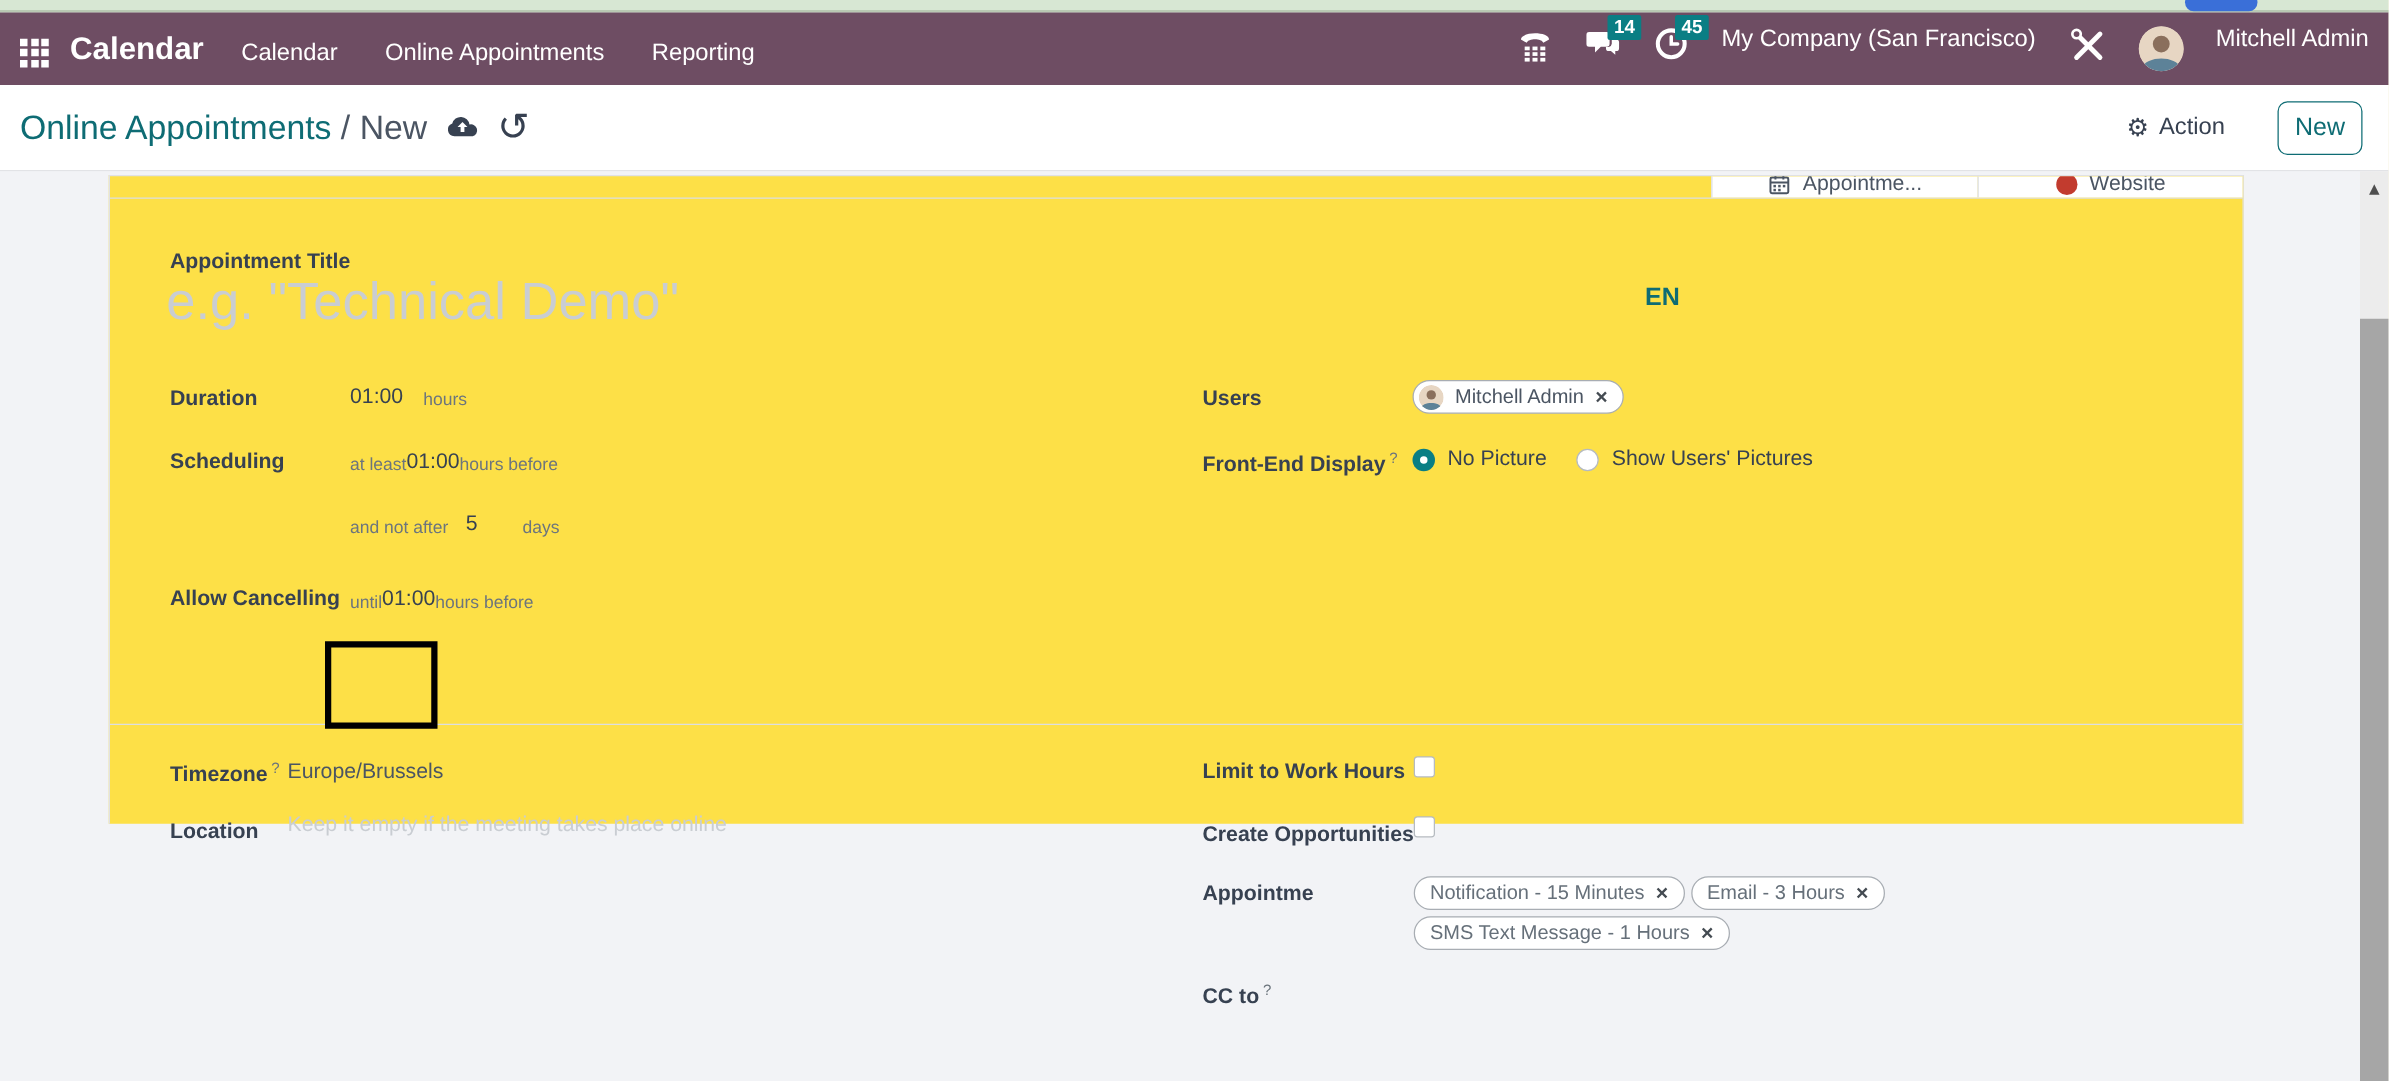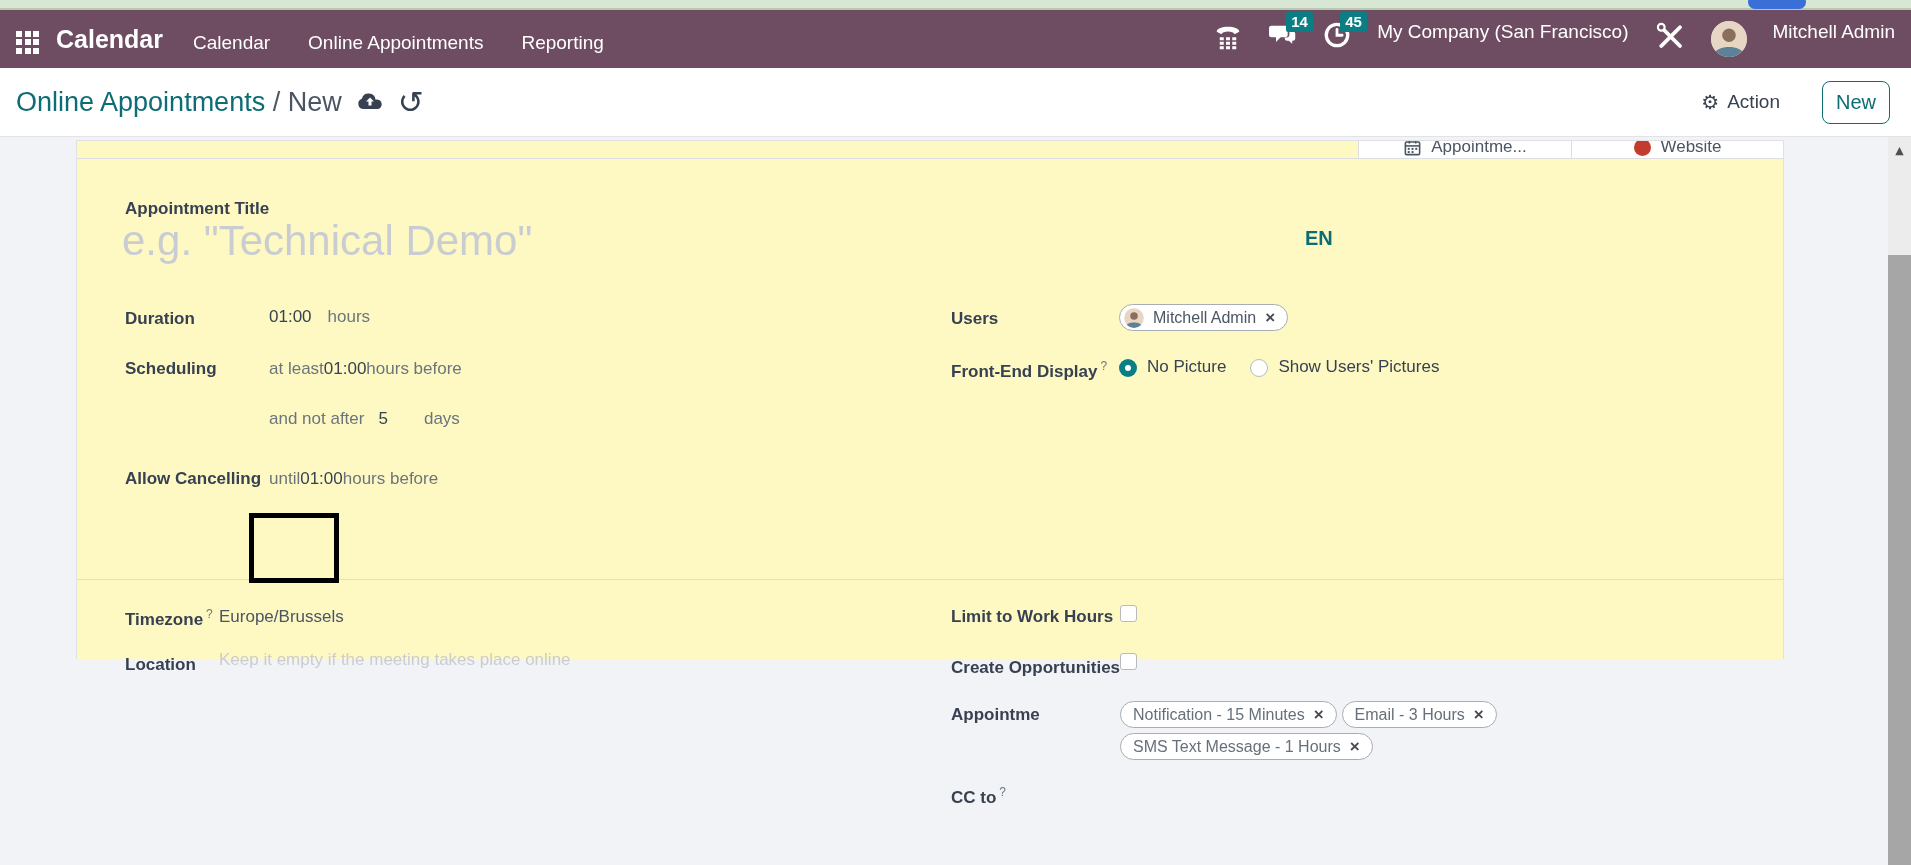--- a/index.html
+++ b/index.html
@@ -28,32 +28,32 @@
 .bc .parent{color:#0e6c74;cursor:pointer}
 .bc .rest{color:#4b5563}
 .icon-btn{cursor:pointer;line-height:0}
 .undo-glyph{font-size:31px;color:#374151;line-height:1;cursor:pointer;font-family:"DejaVu Sans",sans-serif}
 .cp-right{display:flex;align-items:center;gap:42px}
 .action{display:flex;align-items:center;gap:8px;font-size:19px;color:#374151;cursor:pointer}
 .gear{font-size:20px;font-family:"DejaVu Sans",sans-serif}
 .new-btn{width:68px;height:43px;background:#fff;border:1px solid #0e6c74;border-radius:8px;color:#0e6c74;font-size:20px;font-family:inherit;cursor:pointer}
 
 .main{position:absolute;left:0;top:137px;width:100%;height:728px}
-.sheet{position:absolute;left:76px;top:3px;width:1708px;height:519px;background:#fef9c3;border:1px solid #e0e1e4;border-bottom:none}
+.sheet{position:absolute;left:87px;top:3px;width:1708px;height:519px;background:#fde047;border:1px solid #e0e1e4;border-bottom:none}
 .stat-strip{position:absolute;left:0;top:0;width:100%;height:18px;border-bottom:1px solid #dcdee1;overflow:hidden}
 .stat-btn{position:absolute;top:0;height:18px;width:213px;border-left:1px solid #dcdee1;cursor:pointer;background:#fff}
 .stat-btn.b1{left:1281px}
 .stat-btn.b2{left:1494px}
 .stat-inner{display:flex;align-items:center;justify-content:center;gap:9px;height:36px;margin-top:-12px;font-size:17px;color:#4b5563}
 .globe{width:17px;height:17px;border-radius:50%;background:#c23b2e;display:inline-block;flex:none}
 
 .flabel{position:absolute;font-size:17px;font-weight:600;color:#374151;white-space:nowrap}
 .sup{font-size:12px;color:#6c757d;font-weight:400;vertical-align:super;margin-left:3px}
 .fval{font-size:17px;color:#374151;white-space:nowrap}
-.fmut{font-size:17px;color:#6c757d;white-space:nowrap}
+.fmut{font-size:14px;color:#6c757d;white-space:nowrap}
 .row{position:absolute;display:flex;align-items:flex-end}
 .title-input{position:absolute;left:45px;top:76px;width:820px;border:none;outline:none;font-family:inherit;font-size:42px;font-weight:300;color:#374151;background:transparent}
 .title-input::placeholder{color:#c9cdd2;opacity:1}
 .lang{position:absolute;left:1228px;top:86px;font-size:20px;font-weight:600;color:#0e6c74;cursor:pointer}
 
 .tag{display:inline-flex;align-items:center;gap:9px;height:27px;border:1px solid #a8adb3;border-radius:14px;padding:0 12px;font-size:16px;color:#66707a;background:#fff;cursor:pointer;white-space:nowrap}
 .tag .x{font-weight:700;color:#444b52;font-size:17px;cursor:pointer;line-height:1}
 .user-tag{padding-left:4px;color:#4b5563}
 .tag-avatar{width:20px;height:20px;border-radius:50%;overflow:hidden;flex:none}
 

